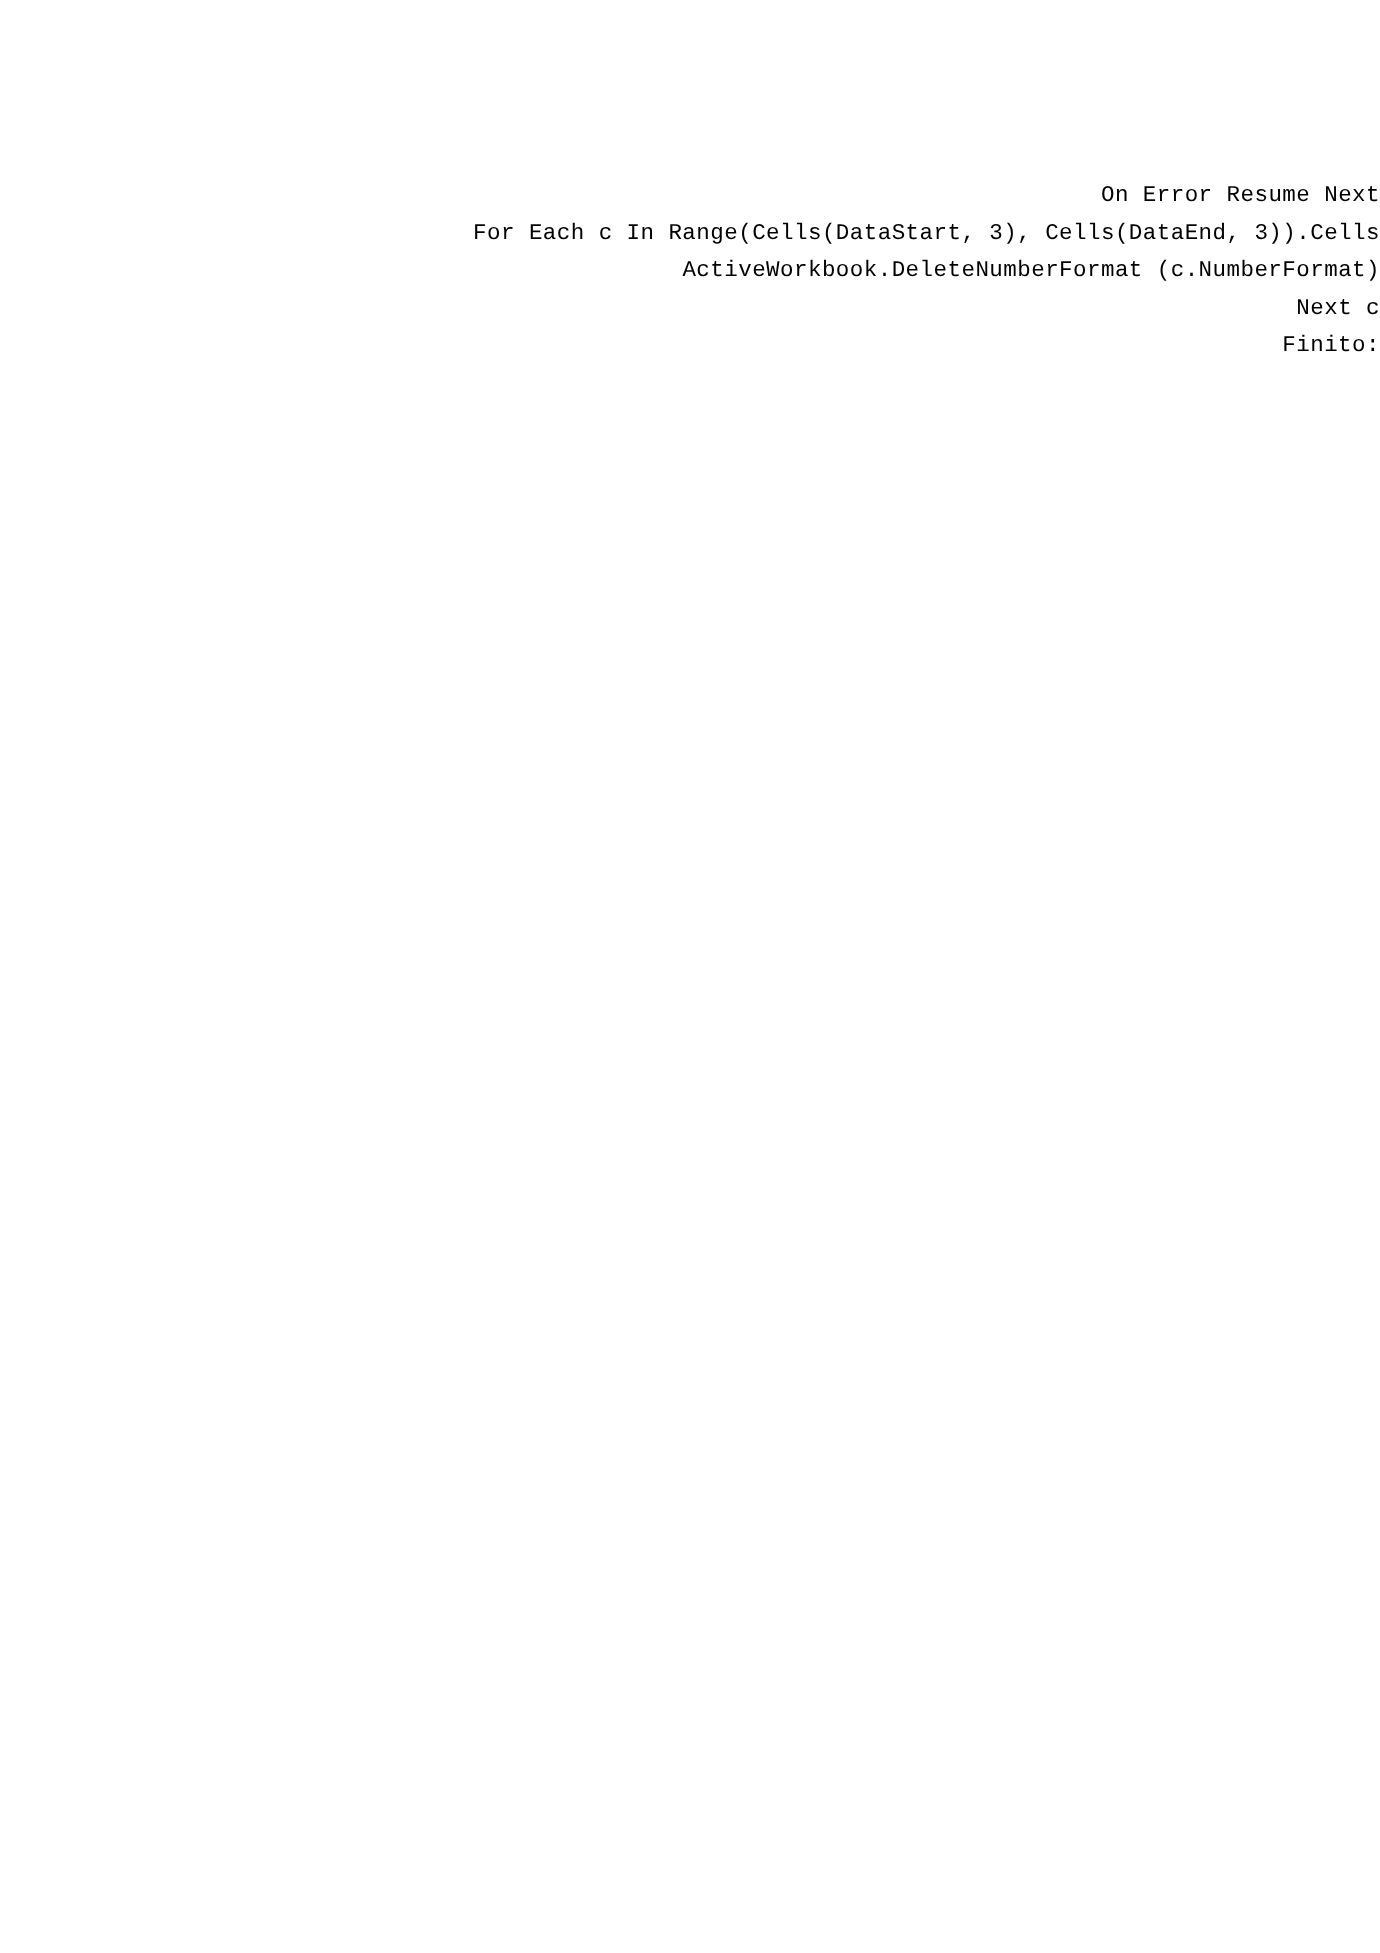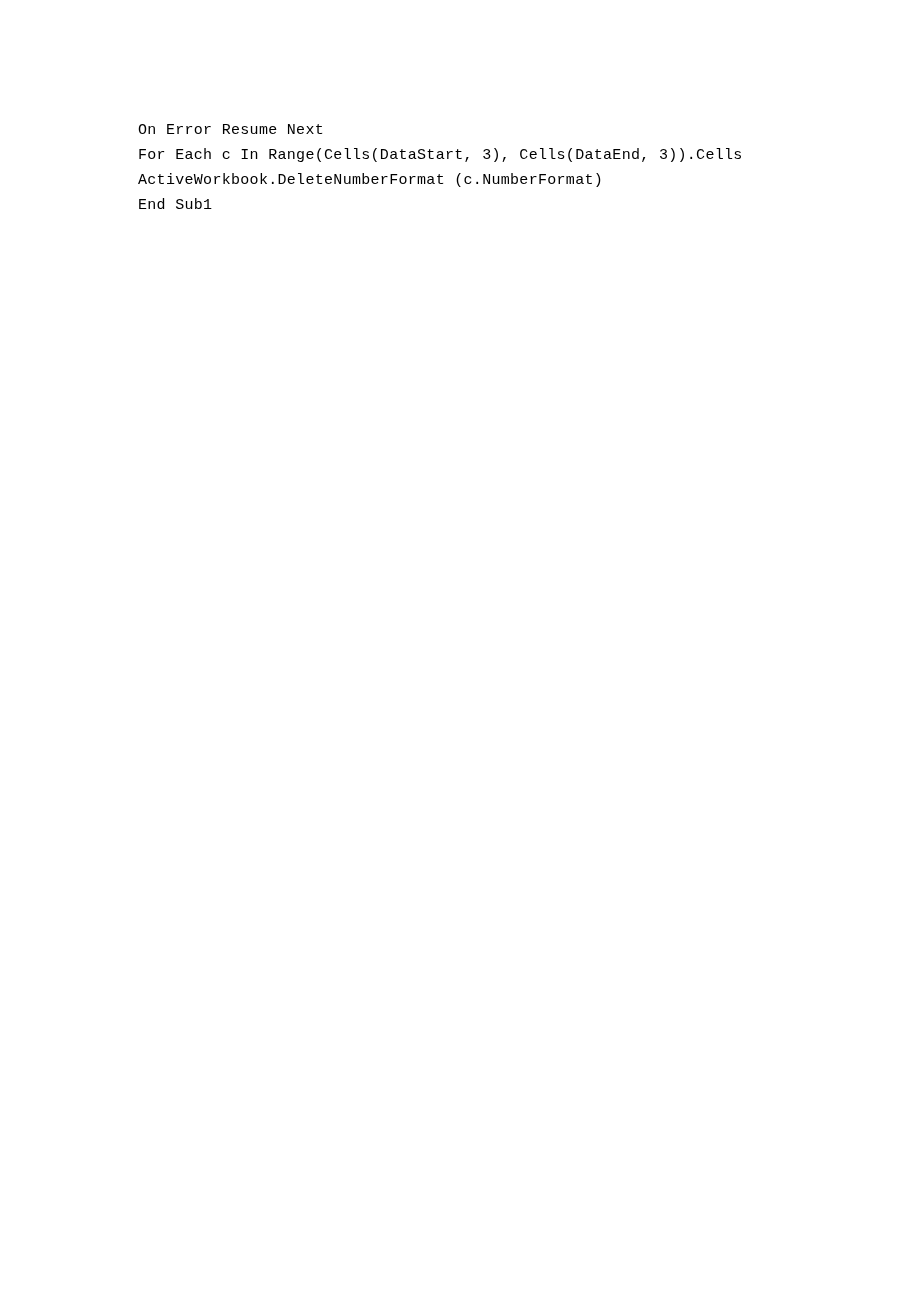--- a/index.html
+++ b/index.html
@@ -1,18 +1,19 @@
 <!DOCTYPE html>
 <html><head>
   <meta charset="utf-8">
   <style>
     * {
       margin: 0;
       padding: 0;
       box-sizing: border-box;
+      text-align: right;
     }
     body {
       background: #ffffff;
       font-family: "SimSun", "宋体", "Courier New", monospace;
       font-size: 15px;
       line-height: 1.67;
       color: #000000;
       padding: 118px 0 0 138px;
       width: 920px;
       height: 1302px;
@@ -22,14 +23,15 @@
       letter-spacing: 0.3px;
     }
   </style>
 </head>
 <body>
 
 <div>
   <div class="code-line">On Error Resume Next</div>
   <div class="code-line">For Each c In Range(Cells(DataStart, 3), Cells(DataEnd, 3)).Cells</div>
   <div class="code-line">ActiveWorkbook.DeleteNumberFormat (c.NumberFormat)</div>
-  <div class="code-line">End Sub1</div>
+  <div class="code-line">Next c</div>
+  <div class="code-line">Finito:</div>
 </div>
 
 </body></html>

